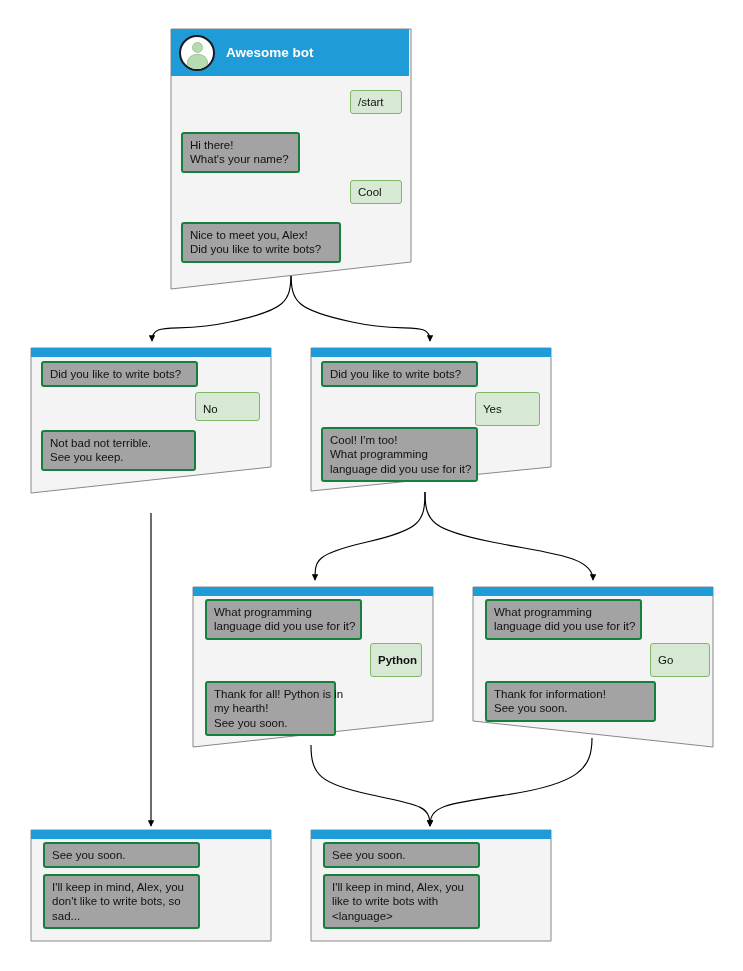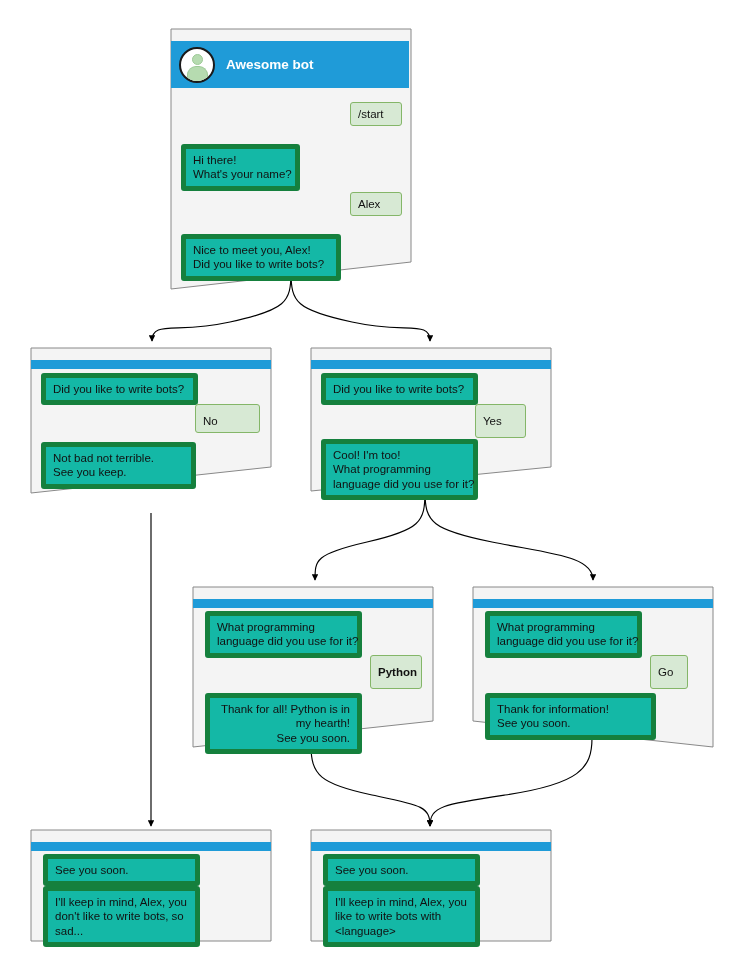--- a/index.html
+++ b/index.html
@@ -36,21 +36,20 @@
     top: 0;
     width: 100%;
     height: 100%;
   }
   .card-inner {
     position: absolute;
     left: 0;
     top: 0;
     width: 100%;
     height: 100%;
-    margin-top: 12px;
   }
 
   
   .root-header {
     position: absolute;
     left: 1px;
     top: 1px;
     width: 238px;
     height: 47px;
     background: #1f9bd8;
@@ -117,22 +116,22 @@
     position: absolute;
     box-sizing: border-box;
     border-radius: 3px;
     font-size: 11.5px;
     line-height: 14.4px;
     padding: 4px 7px 4px 7px;
     white-space: pre;
     color: #111111;
   }
   .msg.bot {
-    background: #14b8a6;
-    border: 5px solid #15803d;
+    background: #a3a3a3;
+    border: 2px solid #15803d;
   }
   .msg.user {
     background: #d7e9d4;
     border: 1px solid #84b668;
     text-align: left;
   }
 </style>
 </head>
 <body>
 
@@ -169,21 +168,21 @@
       <div class="avatar">
         <div class="head"></div>
         <div class="body"></div>
       </div>
       <div class="root-title">Awesome bot</div>
     </div>
 
     <div class="msg user" style="left:180px; top:62px; width:52px;">/start</div>
     <div class="msg bot" style="left:11px; top:104px; width:119px;">Hi there!
 What's your name?</div>
-    <div class="msg user" style="left:180px; top:152px; width:52px;">Alex</div>
+    <div class="msg user" style="left:180px; top:152px; width:52px;">Cool</div>
     <div class="msg bot" style="left:11px; top:194px; width:160px;">Nice to meet you, Alex!
 Did you like to write bots?</div>
   </div>
 </div>
 
 <div class="card" style="left:30px; top:347px; width:242px; height:147px;">
   <svg class="card-shape" viewBox="0 0 242 147" preserveAspectRatio="none">
     <path d="M 1,1 L 241,1 L 241,120 L 1,146 Z" fill="#f4f4f4" stroke="#888888" stroke-width="1"></path>
   </svg>
   <div class="card-inner">
@@ -195,51 +194,51 @@
   </div>
 </div>
 
 <div class="card" style="left:310px; top:347px; width:242px; height:145px;">
   <svg class="card-shape" viewBox="0 0 242 145" preserveAspectRatio="none">
     <path d="M 1,1 L 241,1 L 241,120 L 1,144 Z" fill="#f4f4f4" stroke="#888888" stroke-width="1"></path>
   </svg>
   <div class="card-inner">
     <div class="strip" style="width:240px;"></div>
     <div class="msg bot" style="left:11px; top:14px; width:157px;">Did you like to write bots?</div>
-    <div class="msg user" style="left:165px; top:45px; width:51px; padding-top:9px; padding-bottom:9px;">Yes</div>
+    <div class="msg user" style="left:165px; top:45px; width:65px; padding-top:9px; padding-bottom:9px;">Yes</div>
     <div class="msg bot" style="left:11px; top:80px; width:157px;">Cool! I'm too!
 What programming
 language did you use for it?</div>
   </div>
 </div>
 
 <div class="card" style="left:192px; top:586px; width:242px; height:162px;">
   <svg class="card-shape" viewBox="0 0 242 162" preserveAspectRatio="none">
     <path d="M 1,1 L 241,1 L 241,135 L 1,161 Z" fill="#f4f4f4" stroke="#888888" stroke-width="1"></path>
   </svg>
   <div class="card-inner">
     <div class="strip" style="width:240px;"></div>
     <div class="msg bot" style="left:13px; top:13px; width:157px;">What programming
 language did you use for it?</div>
     <div class="msg user" style="left:178px; top:57px; width:52px; padding-top:9px; padding-bottom:9px;font-weight:bold;">Python</div>
-    <div class="msg bot" style="left:13px; top:95px; width:157px;text-align:right;">Thank for all! Python is in
+    <div class="msg bot" style="left:13px; top:95px; width:131px;">Thank for all! Python is in
 my hearth!
 See you soon.</div>
   </div>
 </div>
 
 <div class="card" style="left:472px; top:586px; width:242px; height:162px;">
   <svg class="card-shape" viewBox="0 0 242 162" preserveAspectRatio="none">
     <path d="M 1,1 L 241,1 L 241,161 L 1,135 Z" fill="#f4f4f4" stroke="#888888" stroke-width="1"></path>
   </svg>
   <div class="card-inner">
     <div class="strip" style="width:240px;"></div>
     <div class="msg bot" style="left:13px; top:13px; width:157px;">What programming
 language did you use for it?</div>
-    <div class="msg user" style="left:178px; top:57px; width:38px; padding-top:9px; padding-bottom:9px;">Go</div>
+    <div class="msg user" style="left:178px; top:57px; width:60px; padding-top:9px; padding-bottom:9px;">Go</div>
     <div class="msg bot" style="left:13px; top:95px; width:171px;">Thank for information!
 See you soon.</div>
   </div>
 </div>
 
 <div class="card" style="left:30px; top:829px; width:242px; height:113px;">
   <svg class="card-shape" viewBox="0 0 242 113" preserveAspectRatio="none">
     <path d="M 1,1 L 241,1 L 241,112 L 1,112 Z" fill="#f4f4f4" stroke="#888888" stroke-width="1"></path>
   </svg>
   <div class="card-inner">

